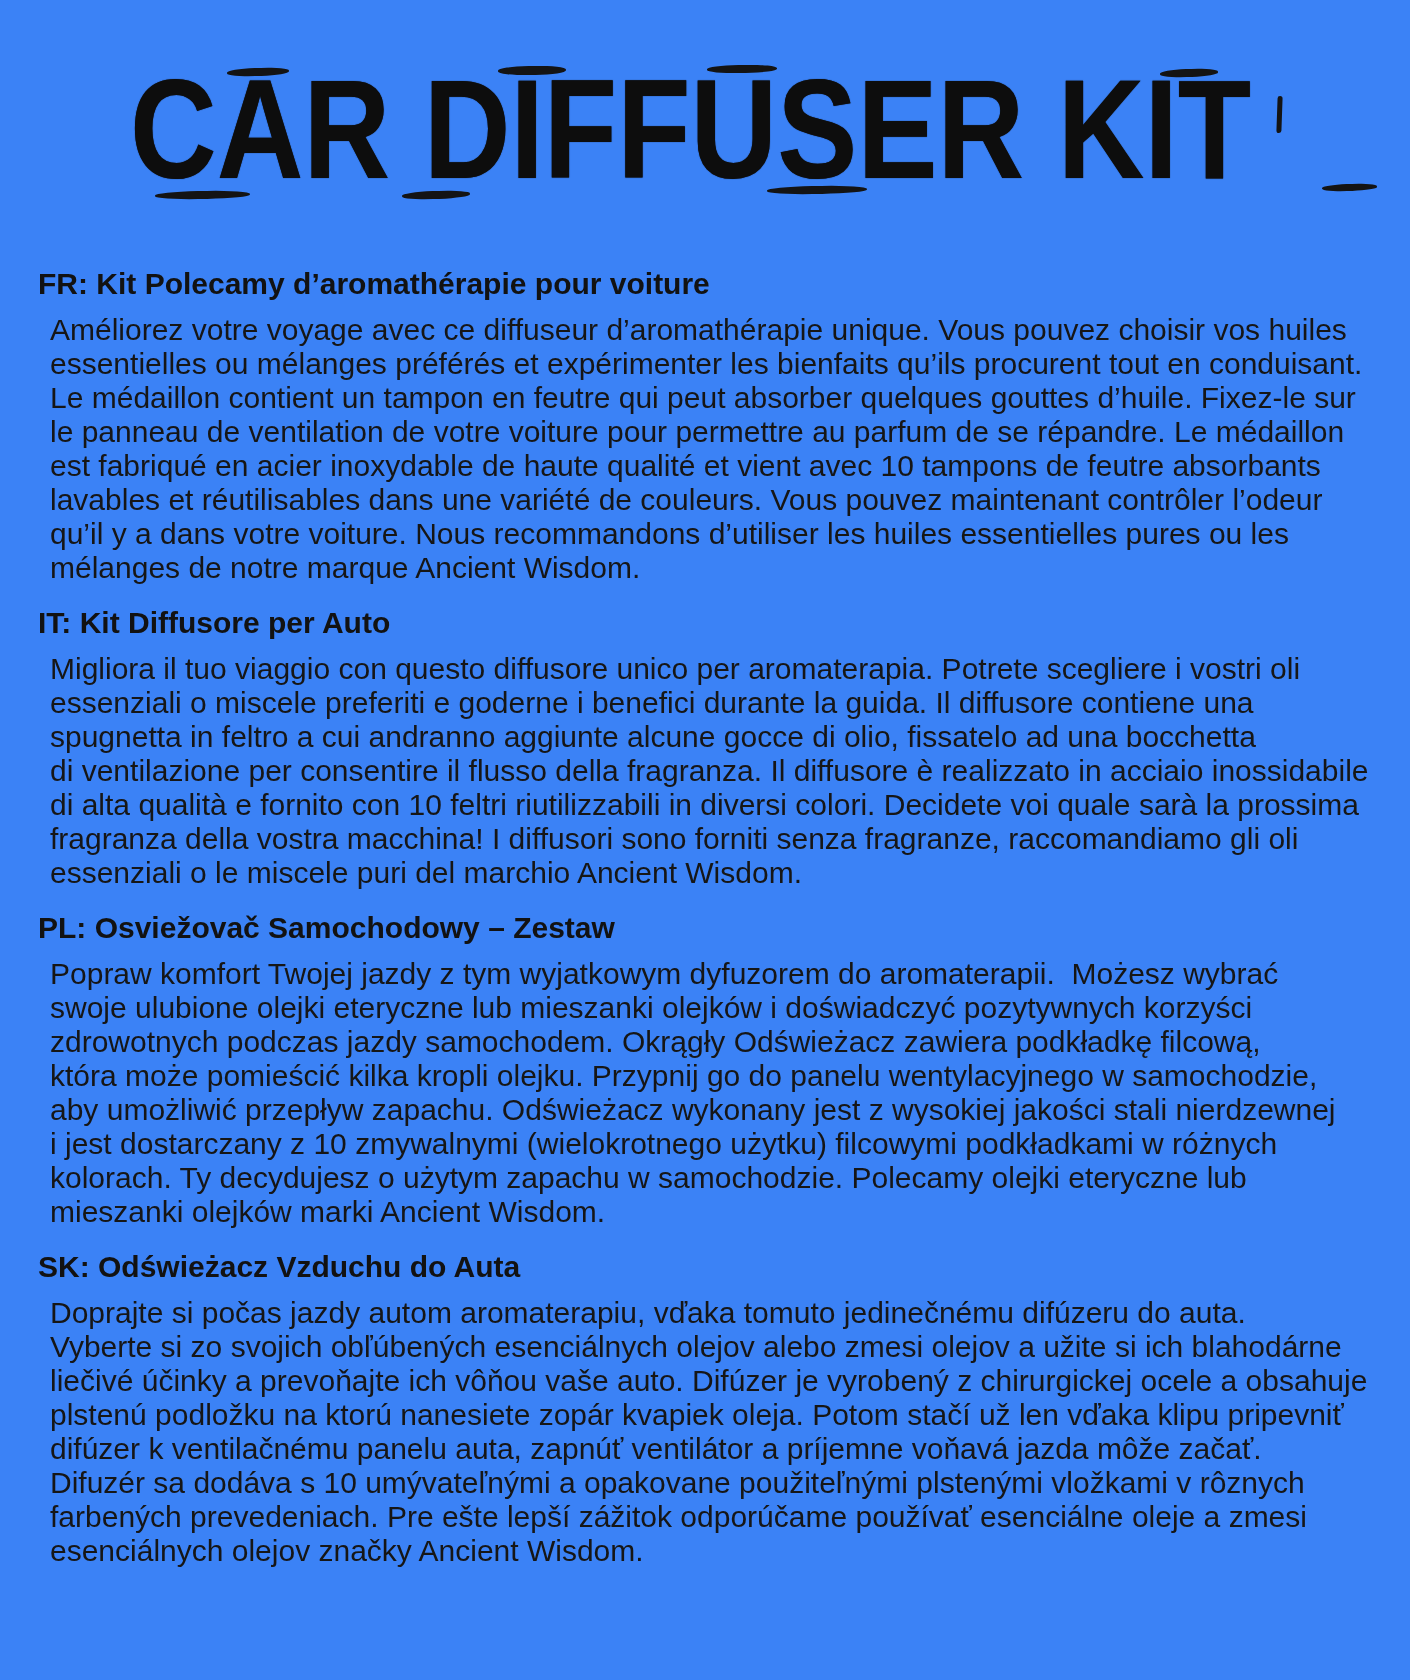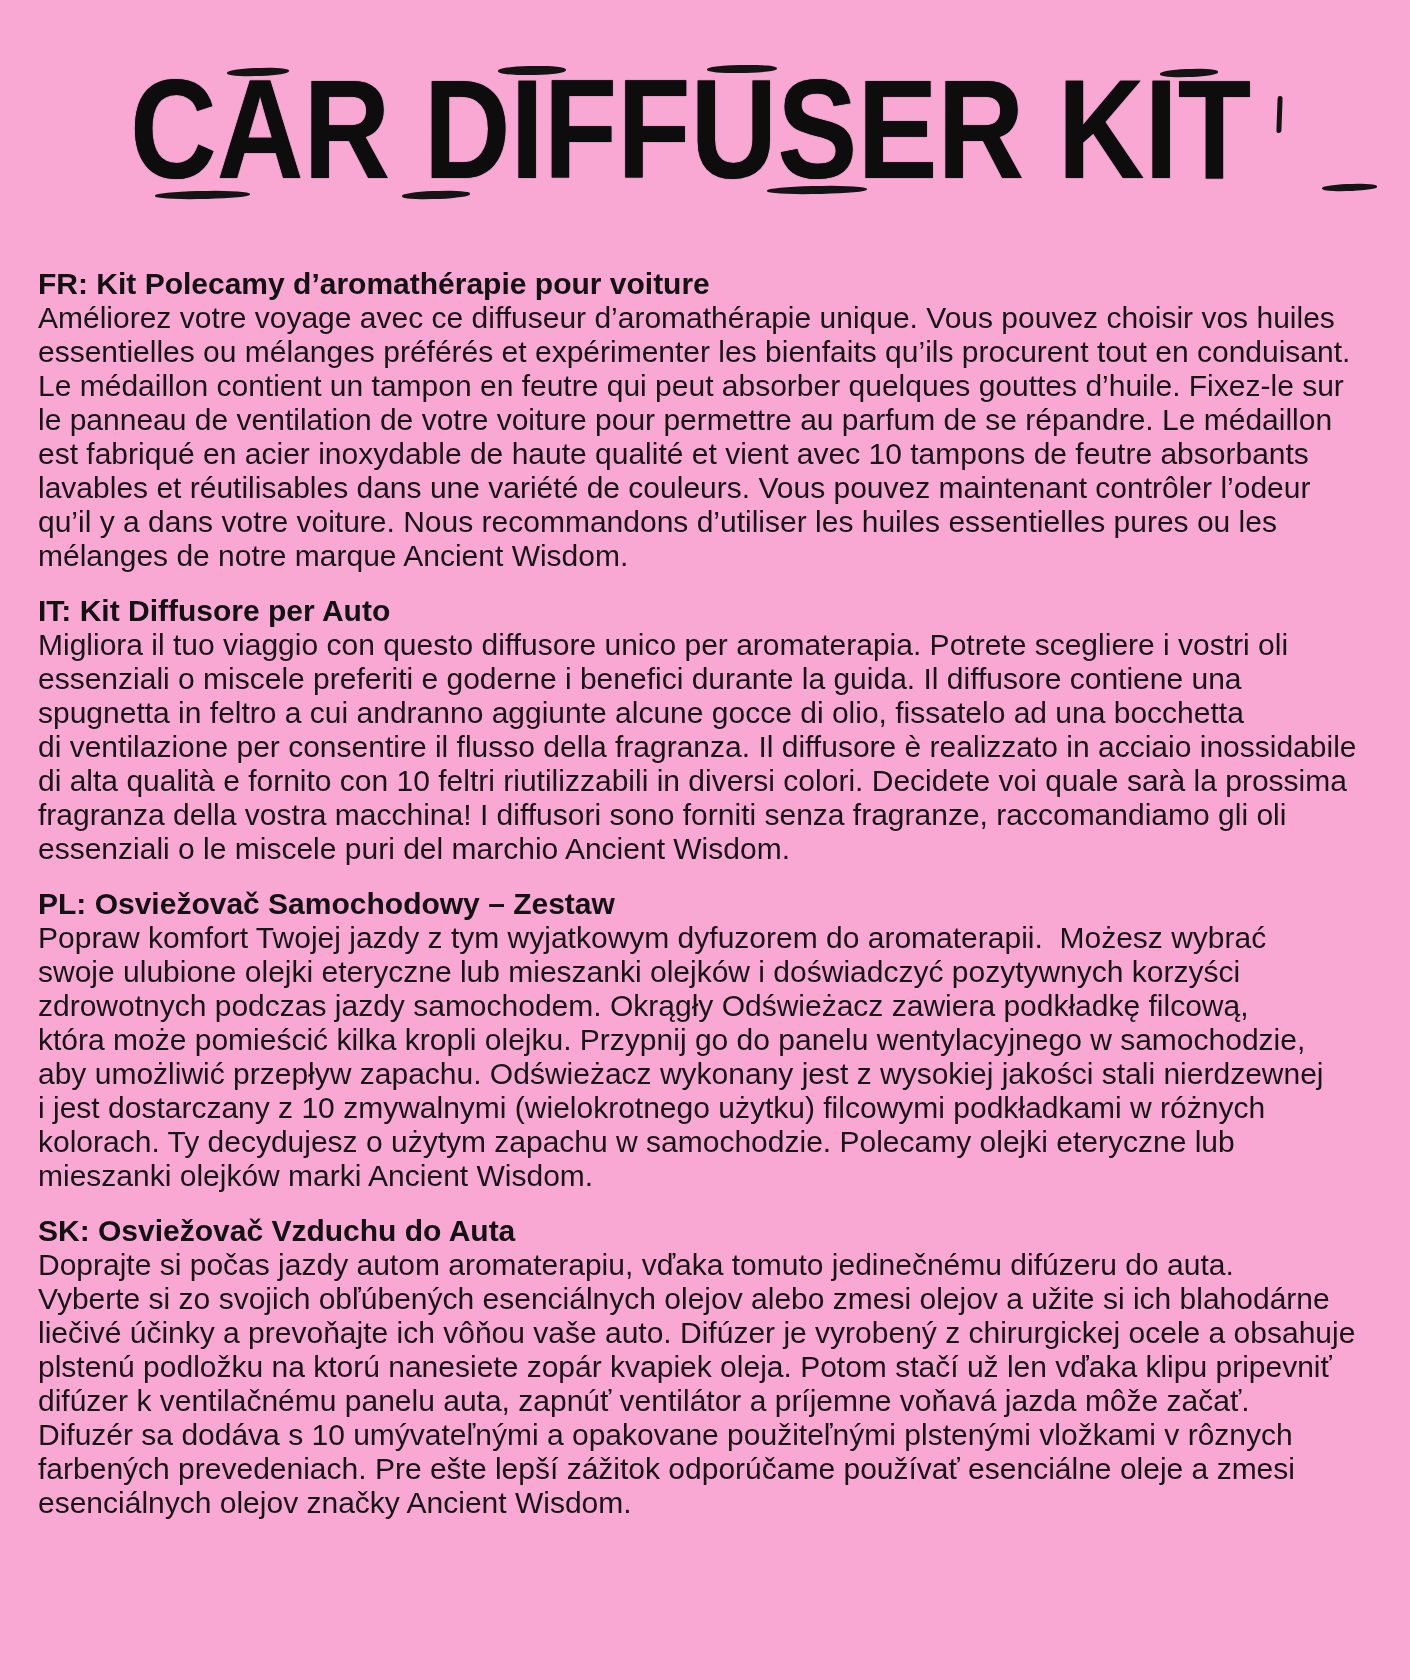--- a/index.html
+++ b/index.html
@@ -4,21 +4,21 @@
 <style>
   html, body {
     margin: 0;
     padding: 0;
     background: #ffffff;
   }
   .page {
     position: relative;
     width: 1410px;
     height: 1680px;
-    background: #f9a8d4;
+    background: #3b82f6;
     font-family: "Liberation Sans", "DejaVu Sans", sans-serif;
     color: #141414;
     overflow: hidden;
   }
   
   .title {
     position: absolute;
     left: 130px;
     top: 59px;
     margin: 0;
@@ -48,21 +48,21 @@
   .section { margin: 0; }
   .section + .section { margin-top: 21px; }
   .section-heading {
     margin: 0;
     font-size: 30px;
     line-height: 34px;
     font-weight: bold;
     color: #121212;
   }
   .section-body {
-    margin: 0;
+    margin: 12px;
     font-size: 30px;
     line-height: 34px;
     font-weight: normal;
     color: #161616;
     white-space: pre-wrap;
   }
 </style>
 </head>
 <body>
 
@@ -111,21 +111,21 @@
 swoje ulubione olejki eteryczne lub mieszanki olejków i doświadczyć pozytywnych korzyści
 zdrowotnych podczas jazdy samochodem. Okrągły Odświeżacz zawiera podkładkę filcową,
 która może pomieścić kilka kropli olejku. Przypnij go do panelu wentylacyjnego w samochodzie,
 aby umożliwić przepływ zapachu. Odświeżacz wykonany jest z wysokiej jakości stali nierdzewnej
 i jest dostarczany z 10 zmywalnymi (wielokrotnego użytku) filcowymi podkładkami w różnych
 kolorach. Ty decydujesz o użytym zapachu w samochodzie. Polecamy olejki eteryczne lub
 mieszanki olejków marki Ancient Wisdom.</p>
     </section>
 
     <section class="section">
-      <h2 class="section-heading">SK: Osviežovač Vzduchu do Auta</h2>
+      <h2 class="section-heading">SK: Odświeżacz Vzduchu do Auta</h2>
       <p class="section-body">Doprajte si počas jazdy autom aromaterapiu, vďaka tomuto jedinečnému difúzeru do auta.
 Vyberte si zo svojich obľúbených esenciálnych olejov alebo zmesi olejov a užite si ich blahodárne
 liečivé účinky a prevoňajte ich vôňou vaše auto. Difúzer je vyrobený z chirurgickej ocele a obsahuje
 plstenú podložku na ktorú nanesiete zopár kvapiek oleja. Potom stačí už len vďaka klipu pripevniť
 difúzer k ventilačnému panelu auta, zapnúť ventilátor a príjemne voňavá jazda môže začať.
 Difuzér sa dodáva s 10 umývateľnými a opakovane použiteľnými plstenými vložkami v rôznych
 farbených prevedeniach. Pre ešte lepší zážitok odporúčame používať esenciálne oleje a zmesi
 esenciálnych olejov značky Ancient Wisdom.</p>
     </section>
 

